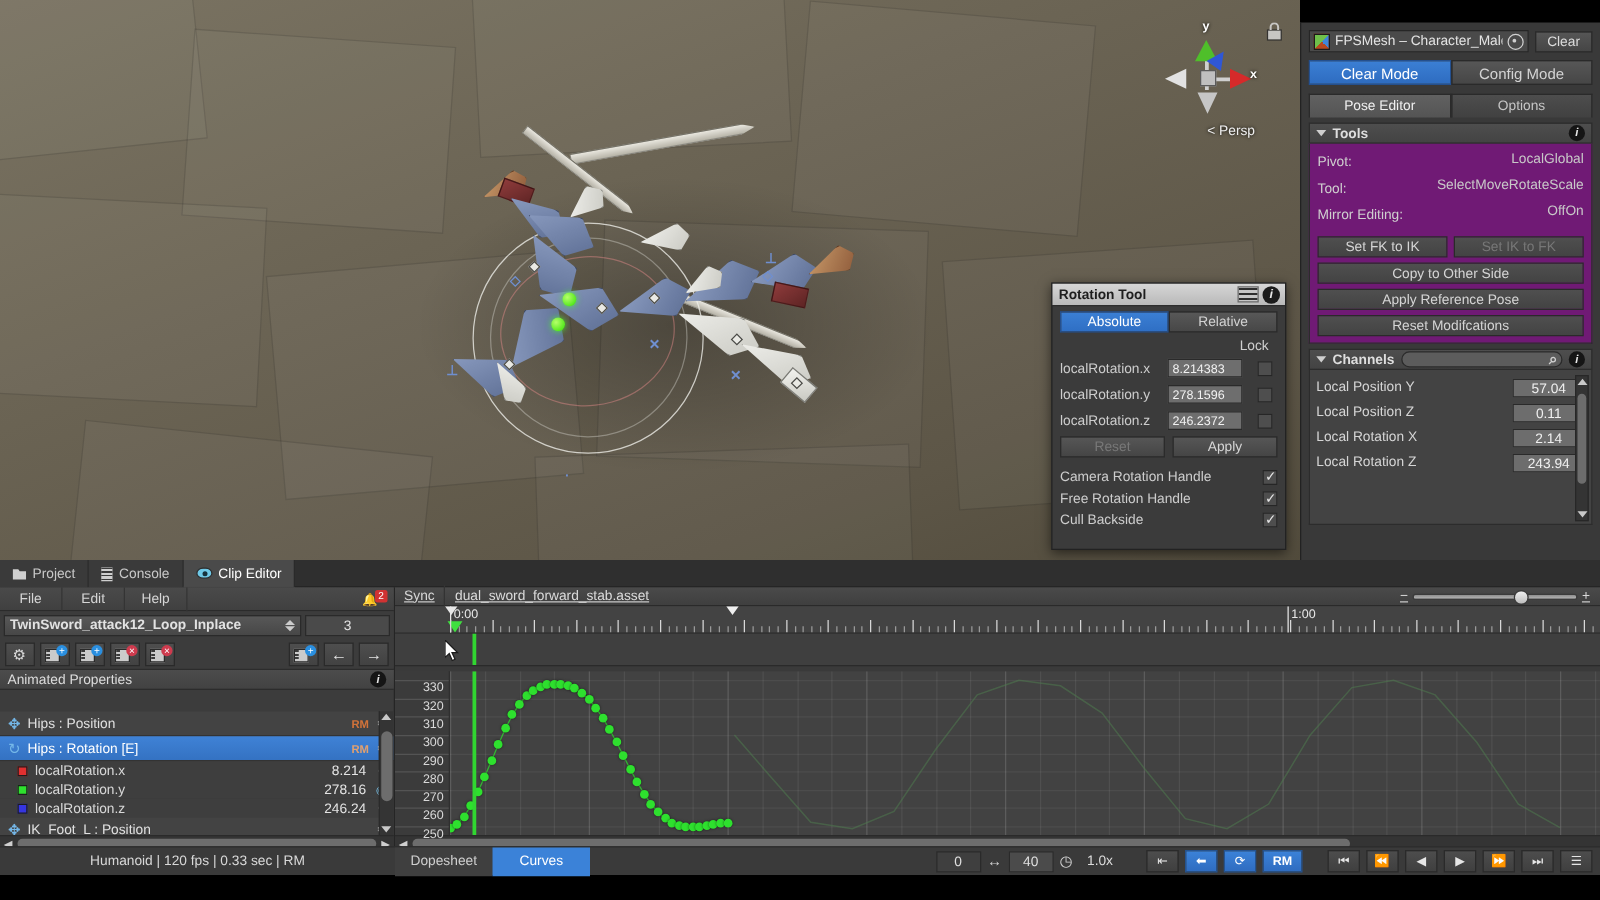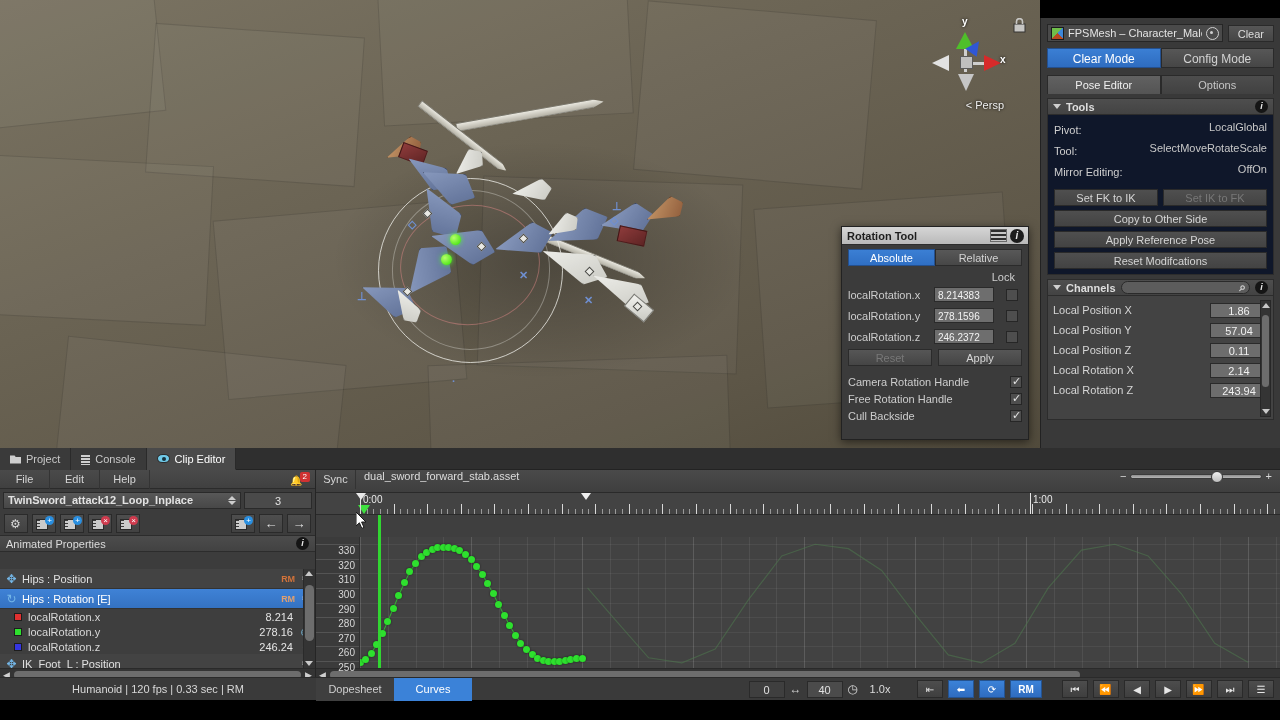--- a/index.html
+++ b/index.html
@@ -188,21 +188,21 @@
     background: linear-gradient(180deg,#4e4e4e,#434343);
     border: 1px solid #2c2c2c; font-size: 11px; color: #dedede; font-weight: bold;
     margin-top: 4px;
   }
   .tri { width: 0; height: 0; border-left: 4px solid transparent; border-right: 4px solid transparent;
          border-top: 5px solid #cfcfcf; margin-right: 5px; }
   .sect-sp { flex: 1; }
   .ins-info { width: 13px; height: 13px; border-radius: 50%; background: #151515;
               color: #e8e8e8; font-size: 9px; font-style: italic; font-weight: bold;
               text-align: center; line-height: 13px; }
-  .tools-body { padding: 5px 6px; background: #0f172a; border: 1px solid #2c2c2c; border-top: none; }
+  .tools-body { padding: 5px 6px; background: #701a75; border: 1px solid #2c2c2c; border-top: none; }
   .trow { display: flex; align-items: center; height: 19px; margin-bottom: 2px; }
   .trow .tlbl { width: 100px; font-size: 11px; color: #cfcfcf; }
   .mini-seg { display: flex; height: 17px; flex: 1; justify-content: flex-end; }
   .wide-btn {
     height: 17px; line-height: 17px; text-align: center; font-size: 11px; margin-top: 4px;
     background: linear-gradient(180deg,#4f4f4f,#434343); border: 1px solid #2a2a2a; color: #d5d5d5;
   }
   .wide-btn.dis { color: #777; }
   .btn-pair { display: flex; gap: 5px; margin-top: 4px; }
   .btn-pair > div { flex: 1; }
@@ -322,22 +322,22 @@
                  background: #343434; border-left: 1px solid #2a2a2a; }
   .prop-scroll .thumb { position: absolute; left: 1px; right: 1px; top: 16px; height: 56px;
                         background: #6d6d6d; border-radius: 5px; }
   .hscroll { position: absolute; left: 0; right: 0; bottom: 0; height: 12px; background: #343434;
              border-top: 1px solid #2a2a2a; display: flex; align-items: center; }
   .hscroll .thumb { position: absolute; left: 14px; right: 14px; top: 2px; height: 8px;
                     background: #6d6d6d; border-radius: 4px; }
   .hs-arr { position: absolute; font-size: 9px; color: #cfcfcf; }
 
   #right-panel { position: absolute; left: 316px; right: 0; top: 22px; bottom: 20px; background: #3a3a3a; }
-  #assetrow { height: 23px; display: flex; align-items: flex-start; background: linear-gradient(180deg,#4a4a4a,#3f3f3f);
-              border-bottom: 1px solid #2a2a2a; }
+  #assetrow { height: 15px; display: flex; align-items: center; background: linear-gradient(180deg,#4a4a4a,#3f3f3f);
+              border-bottom: 1px solid #2a2a2a; text-decoration: underline; }
   .sync-btn { width: 40px; text-align: center; font-size: 11px; color: #d6d6d6; line-height: 19px;
               border-right: 1px solid #333; }
   .asset-name { flex: 1; font-size: 11px; color: #dcdcdc; padding-left: 8px; }
   .zoomslider { width: 160px; display: flex; align-items: center; gap: 4px; padding-right: 8px; }
   .zs-track { flex: 1; height: 5px; background: linear-gradient(180deg,#8e8e8e,#b5b5b5);
               border: 1px solid #3b3b3b; border-radius: 3px; position: relative; }
   .zs-thumb { position: absolute; left: 62%; top: -4px; width: 12px; height: 12px; border-radius: 50%;
               background: linear-gradient(180deg,#f0f0f0,#bdbdbd); border: 1px solid #3a3a3a; }
   .zs-sign { font-size: 11px; color: #d8d8d8; }
 
@@ -590,24 +590,20 @@
         <div class="wide-btn">Reset Modifcations</div>
       </div>
 
       <div class="section-hdr">
         <span class="tri"></span>
         <span>Channels</span>
         <span class="ch-search" title=""></span>
         <span class="ins-info">i</span>
       </div>
       <div class="chan-list">
-        <div class="chan-row">
-          <span class="chan-lbl">Local Position X</span>
-          <span class="chan-val">1.86</span>
-        </div>
         <div class="chan-row">
           <span class="chan-lbl">Local Position Y</span>
           <span class="chan-val">57.04</span>
         </div>
         <div class="chan-row">
           <span class="chan-lbl">Local Position Z</span>
           <span class="chan-val">0.11</span>
         </div>
         <div class="chan-row">
           <span class="chan-lbl">Local Rotation X</span>

